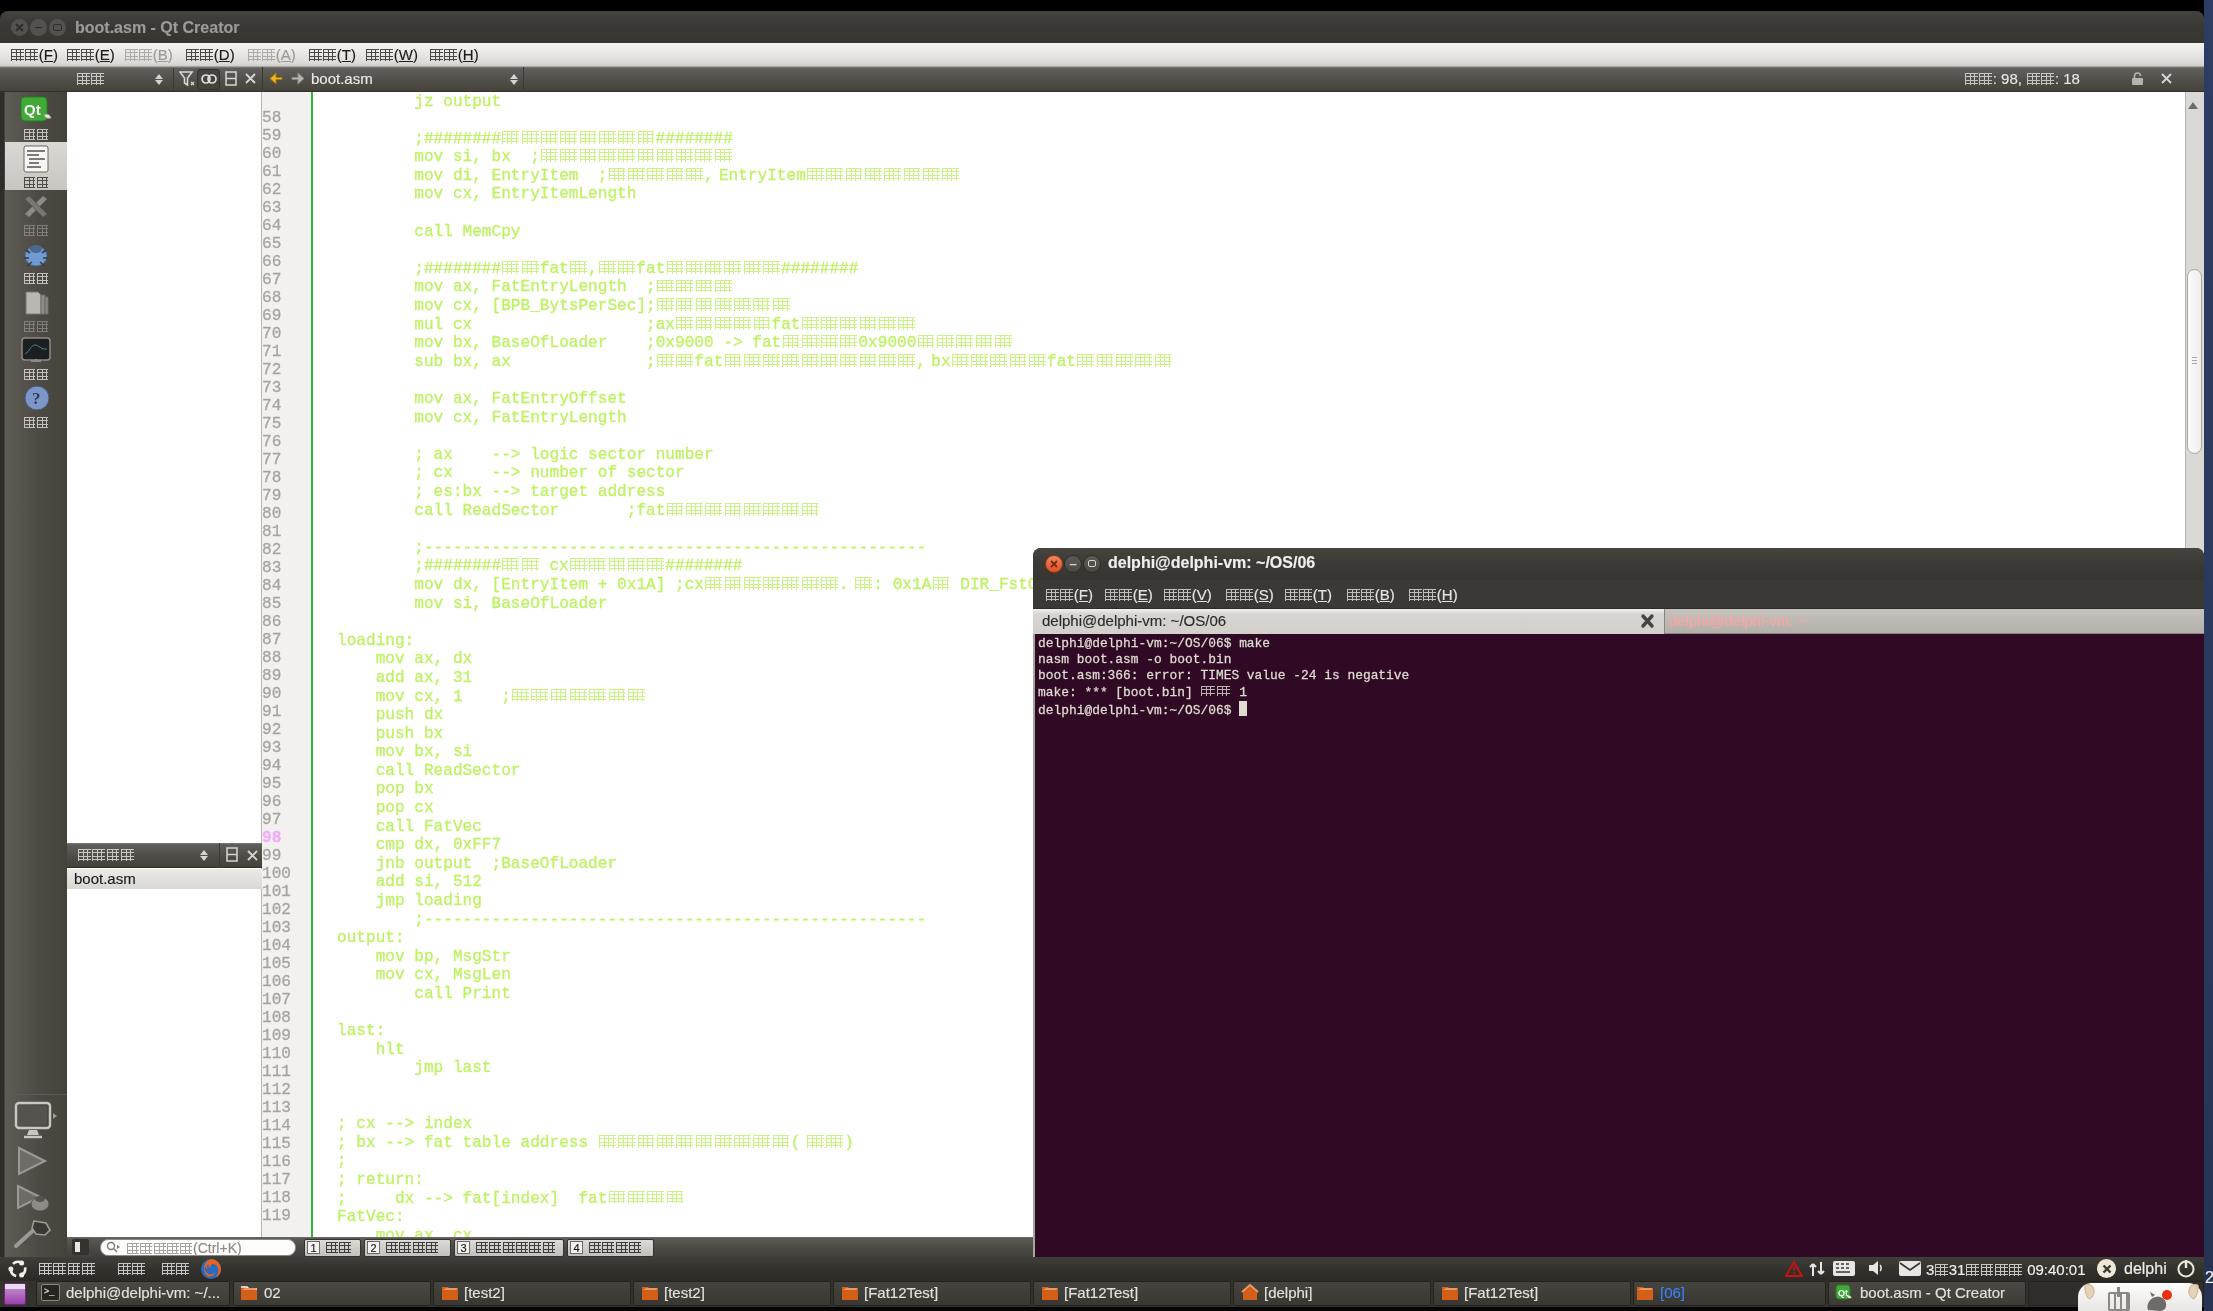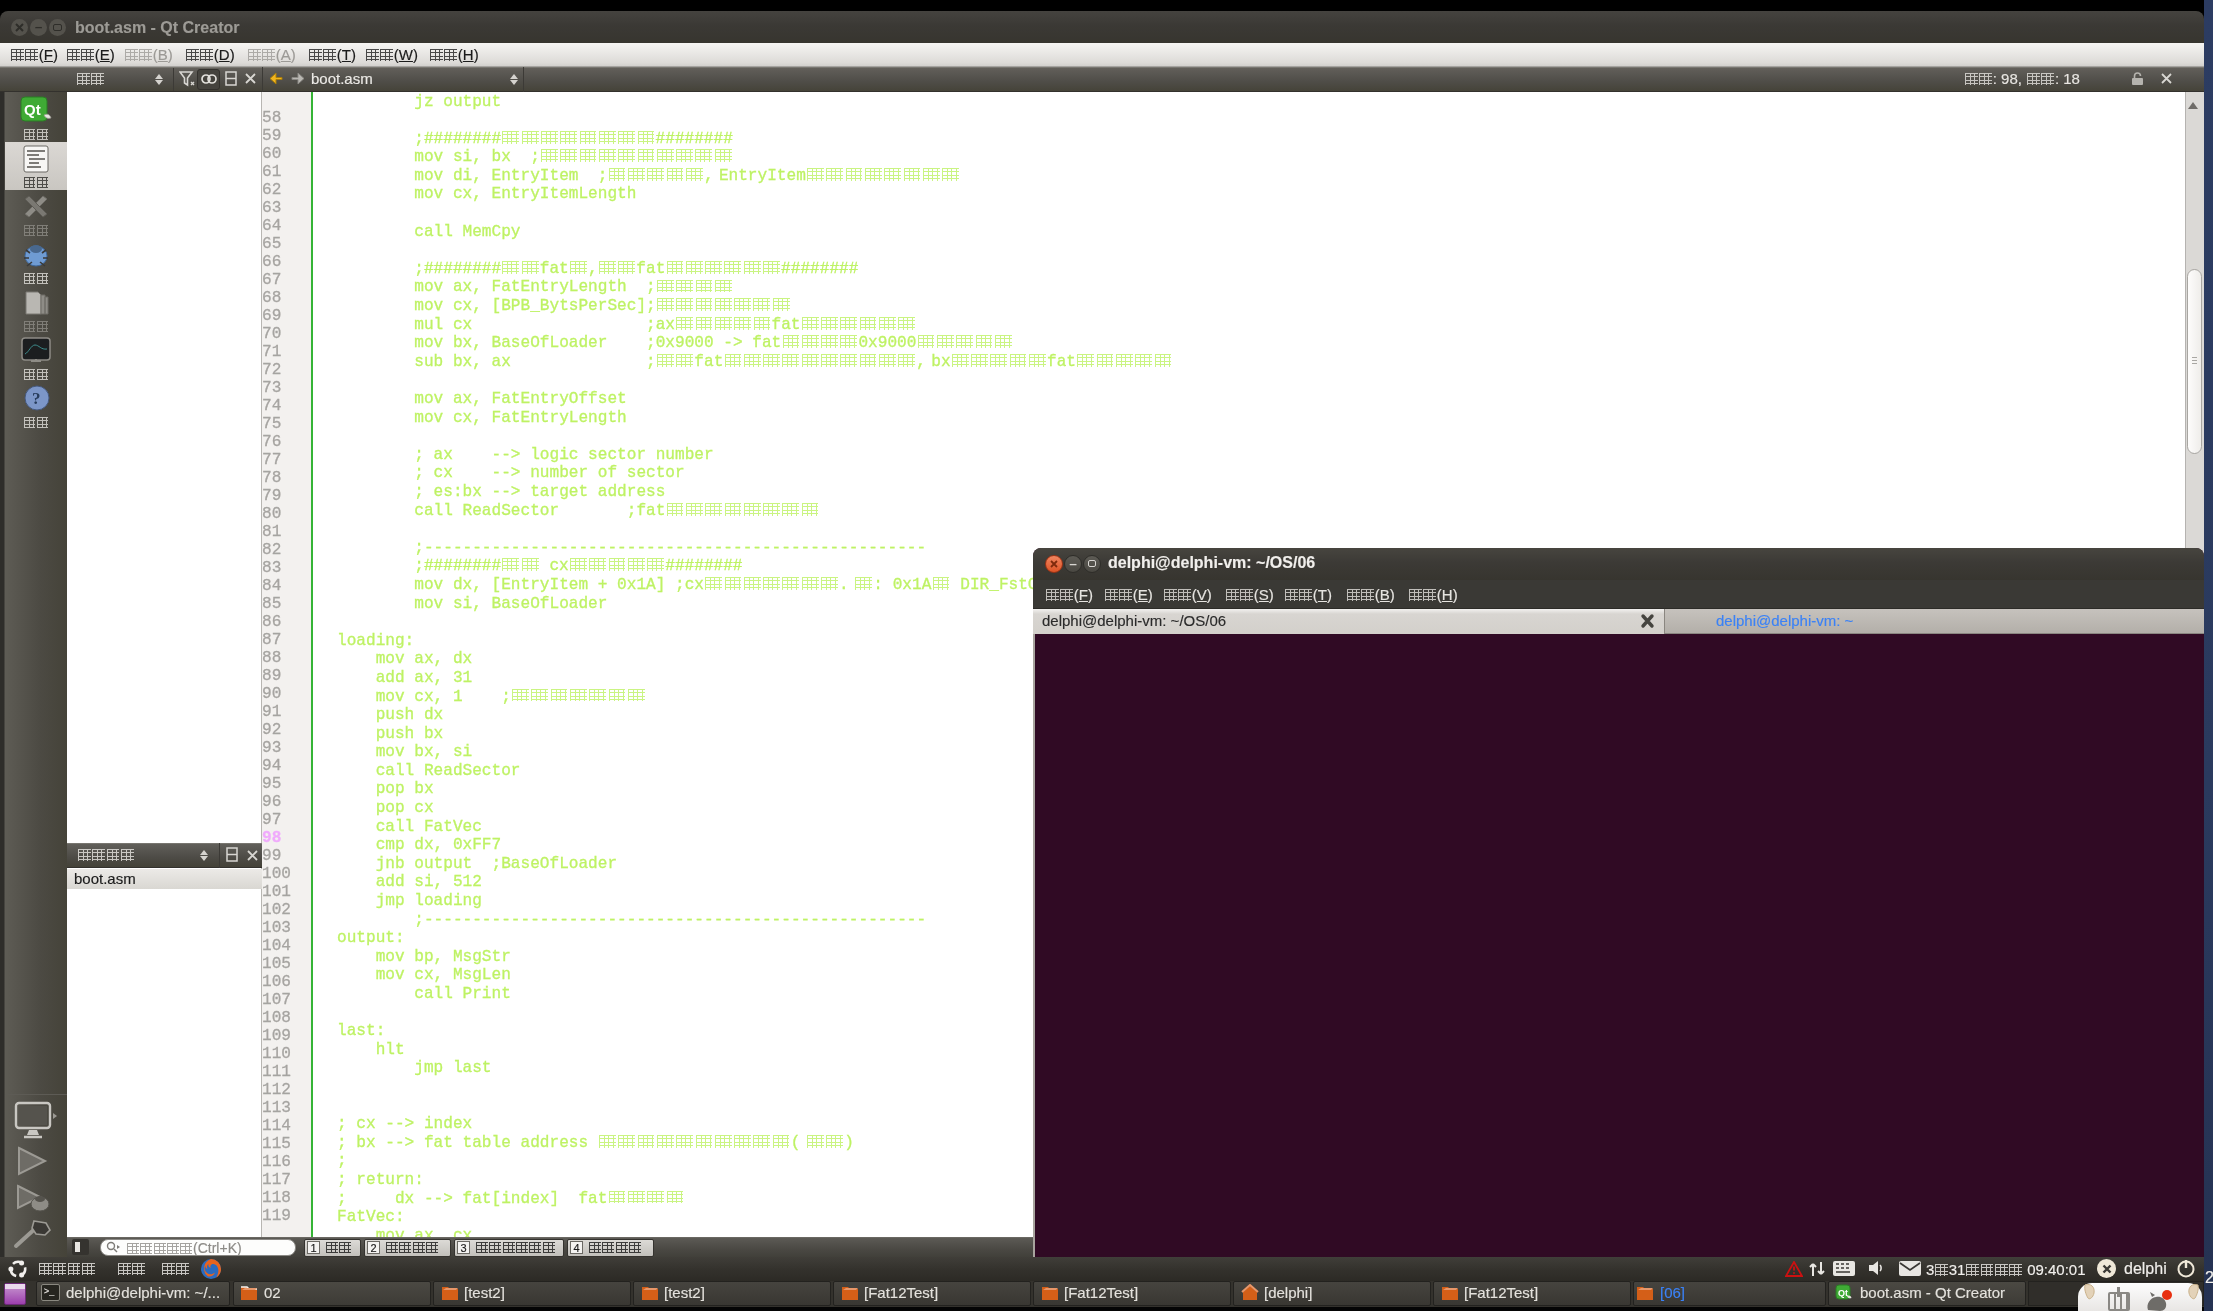--- a/index.html
+++ b/index.html
@@ -378,23 +378,28 @@
     <div class="a" style="left:313px;top:6px"><i class="u"></i><i class="u"></i>(<u>B</u>)</div>
     <div class="a" style="left:375px;top:6px"><i class="u"></i><i class="u"></i>(<u>H</u>)</div>
   </div>
 
   <div class="a" style="left:0;top:61px;width:1171px;height:25px;background:linear-gradient(180deg,#c6c2bd,#b3afa9);border-bottom:1px solid #8a8680"></div>
   <div class="a" style="left:0;top:61px;width:632px;height:25px;background:linear-gradient(180deg,#f2f1ef,#d8d5d1 20%,#d3d0cb);border-right:1px solid #8a8680"></div>
   <div class="a" style="left:9px;top:64px;font-size:15px;color:#2b2b2b">delphi@delphi-vm: ~/OS/06</div>
   <svg style="left:606px;top:65px" width="17" height="16" viewBox="0 0 17 16">
       <path d="M4 3l9 10M13 3L4 13" stroke="#45443f" stroke-width="3.4" stroke-linecap="round"></path>
     </svg>
-  <div class="a" style="left:683px;top:64px;font-size:15px;color:#3b82f6">delphi@delphi-vm: ~</div>
+  <div class="a" style="left:636px;top:64px;font-size:15px;color:#fca5a5">delphi@delphi-vm: ~</div>
   <div class="a" style="left:0;top:86px;width:2px;height:623px;background:#a8a49e"></div>
 
+  <pre class="a" style="left:5px;top:88px;font-size:12.9px;line-height:16.2px;color:#dfdbd2">delphi@delphi-vm:~/OS/06$ make
+nasm boot.asm -o boot.bin
+boot.asm:366: error: TIMES value -24 is negative
+make: *** [boot.bin] <i class="q"></i><i class="q"></i> 1
+delphi@delphi-vm:~/OS/06$ <span style="display:inline-block;width:7.7px;height:15px;background:#dfdbd2;vertical-align:-2.5px"></span></pre>
 </div>
 
 <div class="a" style="left:0;top:1257px;width:2204px;height:24px;background:linear-gradient(180deg,#403e39,#33312c 55%,#2c2a25)">
 
   <svg style="left:8px;top:2px" width="20" height="20" viewBox="0 0 20 20">
       <g fill="none" stroke="#f1efec" stroke-width="2.6">
         <circle cx="10" cy="10" r="7.2" stroke-dasharray="9.5 5.6" stroke-dashoffset="2"></circle>
       </g>
       <circle cx="2.9" cy="10" r="2.5" fill="#f1efec"></circle>
       <circle cx="13.6" cy="3.9" r="2.5" fill="#f1efec"></circle>

